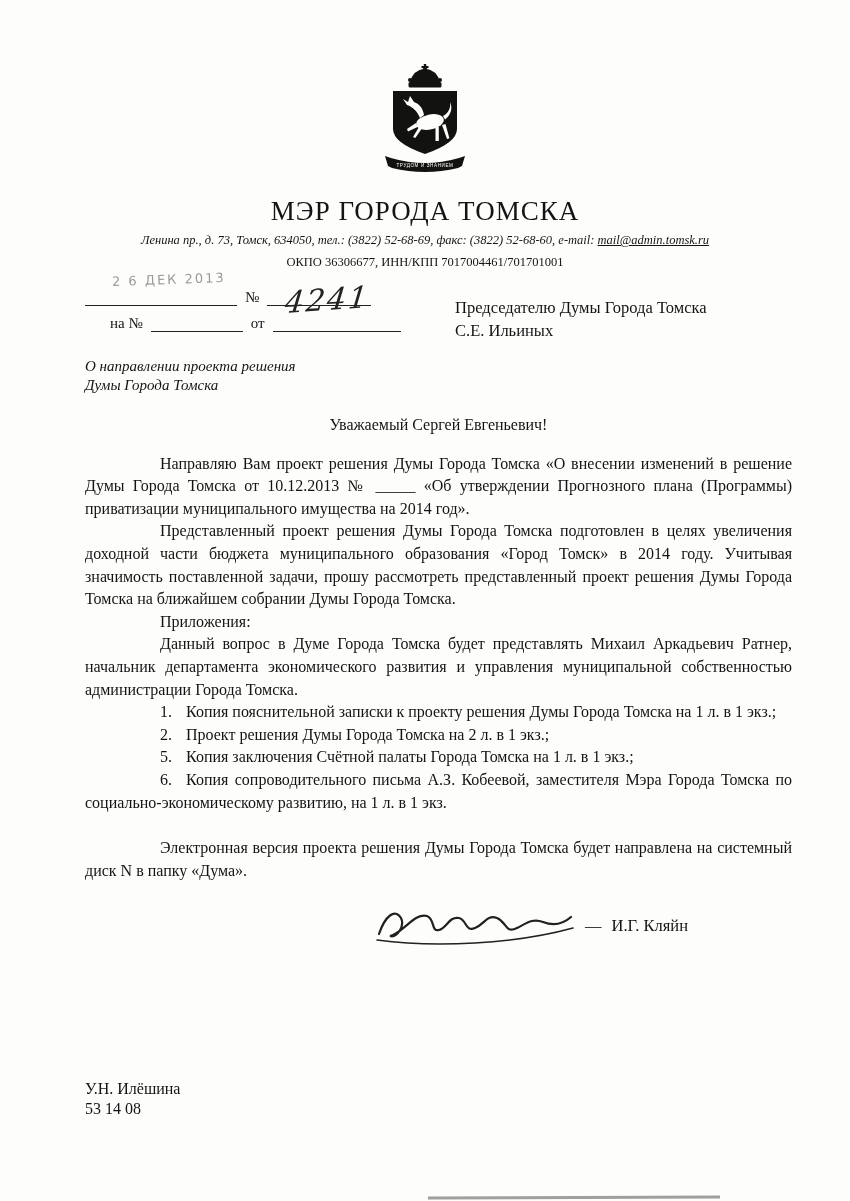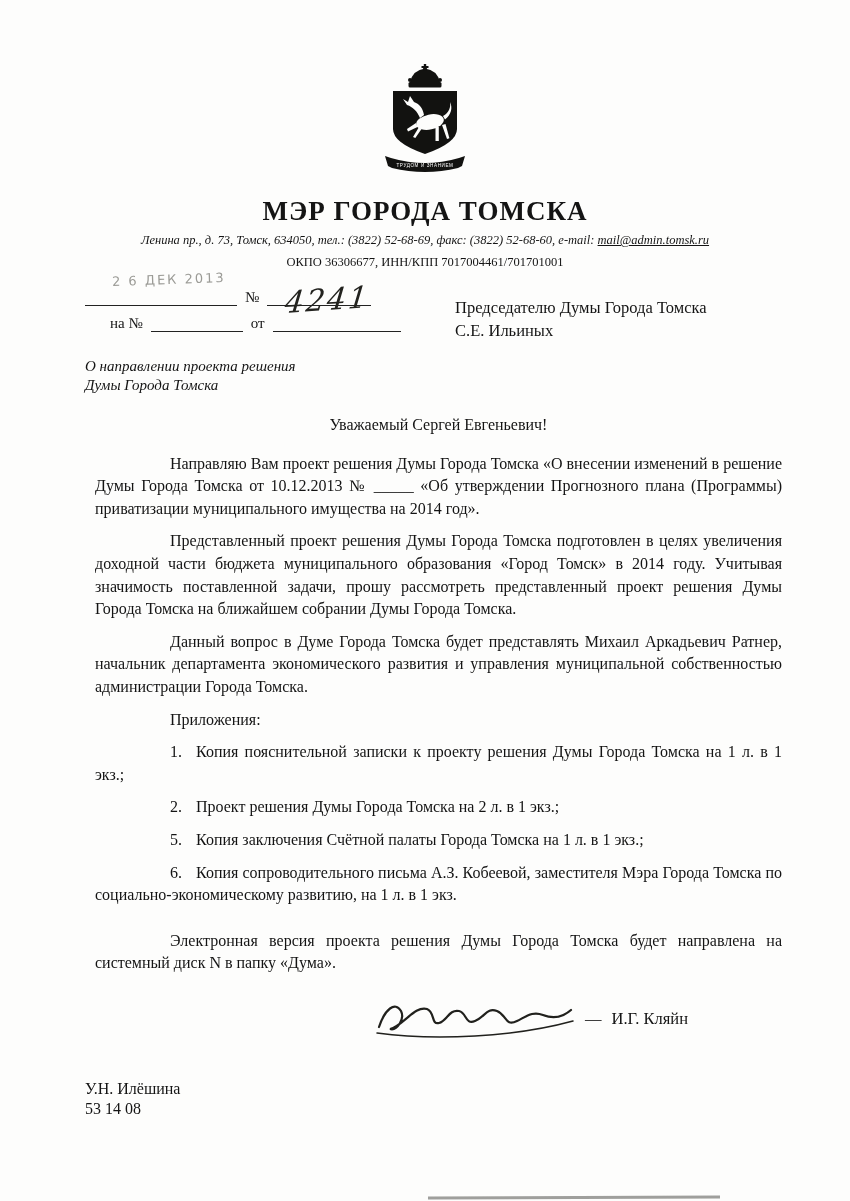--- a/index.html
+++ b/index.html
@@ -22,21 +22,21 @@
     transform: translateX(-50%);
   }
   .org-title {
     position: absolute;
     top: 196px;
     left: 0;
     width: 100%;
     text-align: center;
     font-size: 27px;
     letter-spacing: 1px;
-    font-weight: 700;
+    font-weight: 400;
   }
   .address-line {
     position: absolute;
     top: 233px;
     left: 0;
     width: 100%;
     text-align: center;
     font-size: 12.5px;
     font-style: italic;
   }
@@ -111,21 +111,21 @@
     top: 414px;
     width: 707px;
     font-size: 16px;
     line-height: 22.6px;
   }
   .salutation {
     text-align: center;
     margin: 0 0 16px 0;
   }
   .para {
-    margin: 10px;
+    margin: 0;
     text-indent: 75px;
     text-align: justify;
   }
   .para .num { margin-right: 14px; }
   .final-para { margin-top: 23px; }
 
   .sig-row {
     margin-top: 16px;
     margin-left: 290px;
     display: flex;
@@ -219,22 +219,22 @@
 
   <div class="subject">
     <div>О направлении проекта решения</div>
     <div>Думы Города Томска</div>
   </div>
 
   <div class="body-block">
     <p class="salutation">Уважаемый Сергей Евгеньевич!</p>
     <p class="para">Направляю Вам проект решения Думы Города Томска «О внесении изменений в решение Думы Города Томска от 10.12.2013 № _____ «Об утверждении Прогнозного плана (Программы) приватизации муниципального имущества на 2014 год».</p>
     <p class="para">Представленный проект решения Думы Города Томска подготовлен в целях увеличения доходной части бюджета муниципального образования «Город Томск» в 2014 году. Учитывая значимость поставленной задачи, прошу рассмотреть представленный проект решения Думы Города Томска на ближайшем собрании Думы Города Томска.</p>
+    <p class="para">Приложения:</p>
     <p class="para">Данный вопрос в Думе Города Томска будет представлять Михаил Аркадьевич Ратнер, начальник департамента экономического развития и управления муниципальной собственностью администрации Города Томска.</p>
-    <p class="para">Приложения:</p>
 
     <p class="para"><span class="num">1.</span><span>Копия пояснительной записки к проекту решения Думы Города Томска на 1 л. в 1 экз.;</span></p>
     <p class="para"><span class="num">2.</span><span>Проект решения Думы Города Томска на 2 л. в 1 экз.;</span></p>
     <p class="para"><span class="num">5.</span><span>Копия заключения Счётной палаты Города Томска на 1 л. в 1 экз.;</span></p>
     <p class="para"><span class="num">6.</span><span>Копия сопроводительного письма А.З. Кобеевой, заместителя Мэра Города Томска по социально-экономическому развитию, на 1 л. в 1 экз.</span></p>
 
     <p class="para final-para">Электронная версия проекта решения Думы Города Томска будет направлена на системный диск N в папку «Дума».</p>
 
     <div class="sig-row">
       <svg width="200" height="52" viewBox="0 0 200 52" xmlns="http://www.w3.org/2000/svg">

